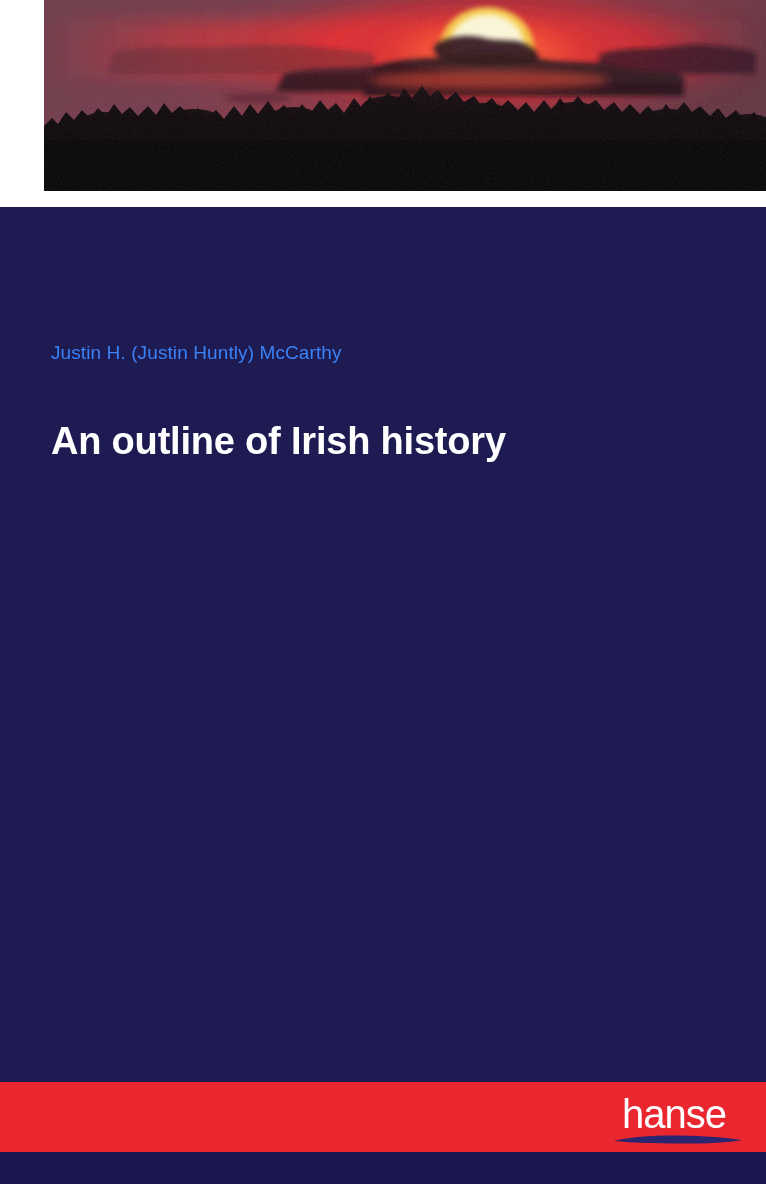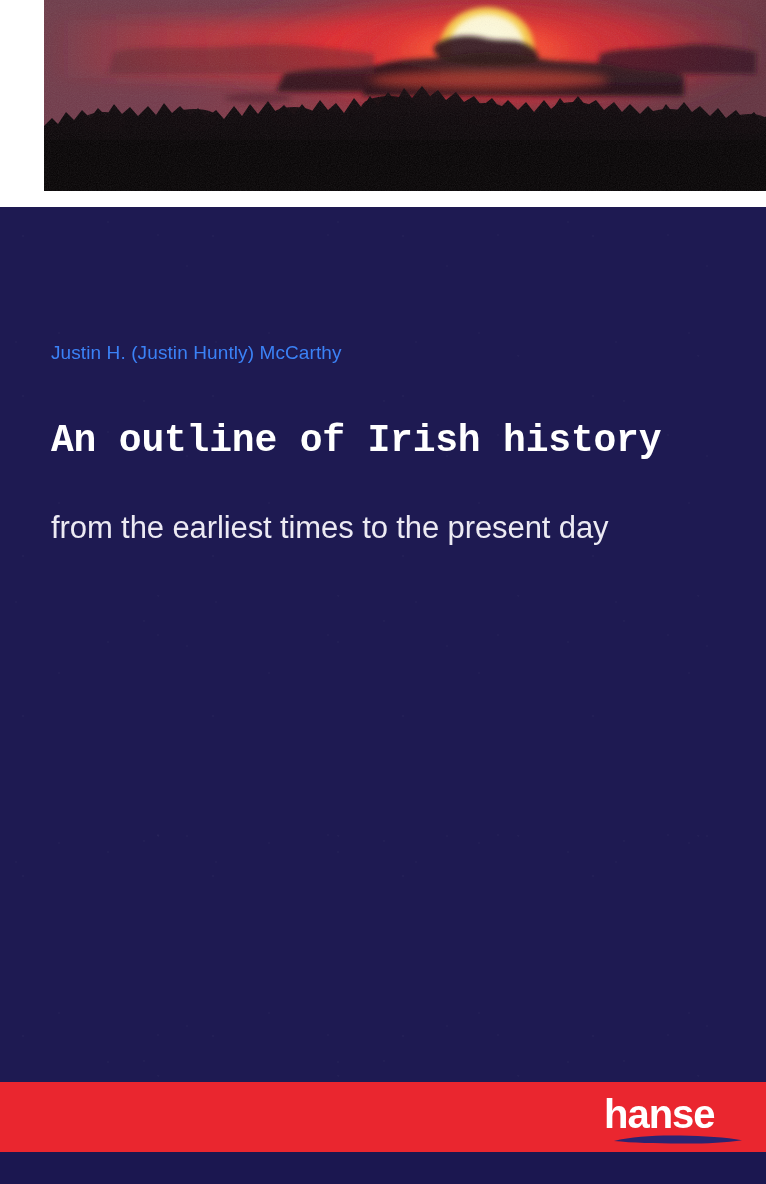--- a/index.html
+++ b/index.html
@@ -92,21 +92,20 @@
     margin: 0 0 52px 0;
     white-space: nowrap;
   }
   .title {
     color: #ffffff;
     font-size: 38px;
     font-weight: bold;
     letter-spacing: -0.2px;
     line-height: 46px;
     margin: 0 0 44px 0;
-    font-family: Liberation Mono, monospace;
   }
   .subtitle {
     color: #eceaf3;
     font-size: 31px;
     font-weight: 400;
     letter-spacing: -0.1px;
     line-height: 40px;
     margin: 0;
   }
 
@@ -134,24 +133,24 @@
     right: 22px;
     top: 1093px;
     width: 140px;
     height: 56px;
   }
   .logo-word {
     position: absolute;
     left: 0;
     top: 0;
     width: 140px;
-    text-align: left;
+    text-align: center;
     color: #ffffff;
     font-size: 40px;
-    font-weight: bold;
+    font-weight: normal;
     letter-spacing: -1px;
     line-height: 42px;
   }
   .logo-swoosh {
     position: absolute;
     left: 8px;
     top: 41px;
     width: 132px;
     height: 11px;
   }
@@ -293,21 +292,20 @@
     </svg>
   </div>
 
   <div class="navy-field">
     <div class="navy-speckle"></div>
   </div>
 
   <div class="text-block">
     <div class="author">Justin H. (Justin Huntly) McCarthy</div>
     <div class="title">An outline of Irish history</div>
-    <div class="subtitle">from the earliest times to the present day</div>
   </div>
 
   <div class="red-banner"></div>
   <div class="bottom-navy"></div>
 
   <div class="logo">
     <div class="logo-word">hanse</div>
     <svg class="logo-swoosh" viewBox="0 0 132 11" preserveAspectRatio="none">
       <path d="M2,7 C20,2.5 44,1.2 68,1.6 C92,2 114,3.6 130,6.2
                C114,8.6 92,9.8 68,9.6 C44,9.4 20,8.8 2,7 Z" fill="#2b2470"></path>

